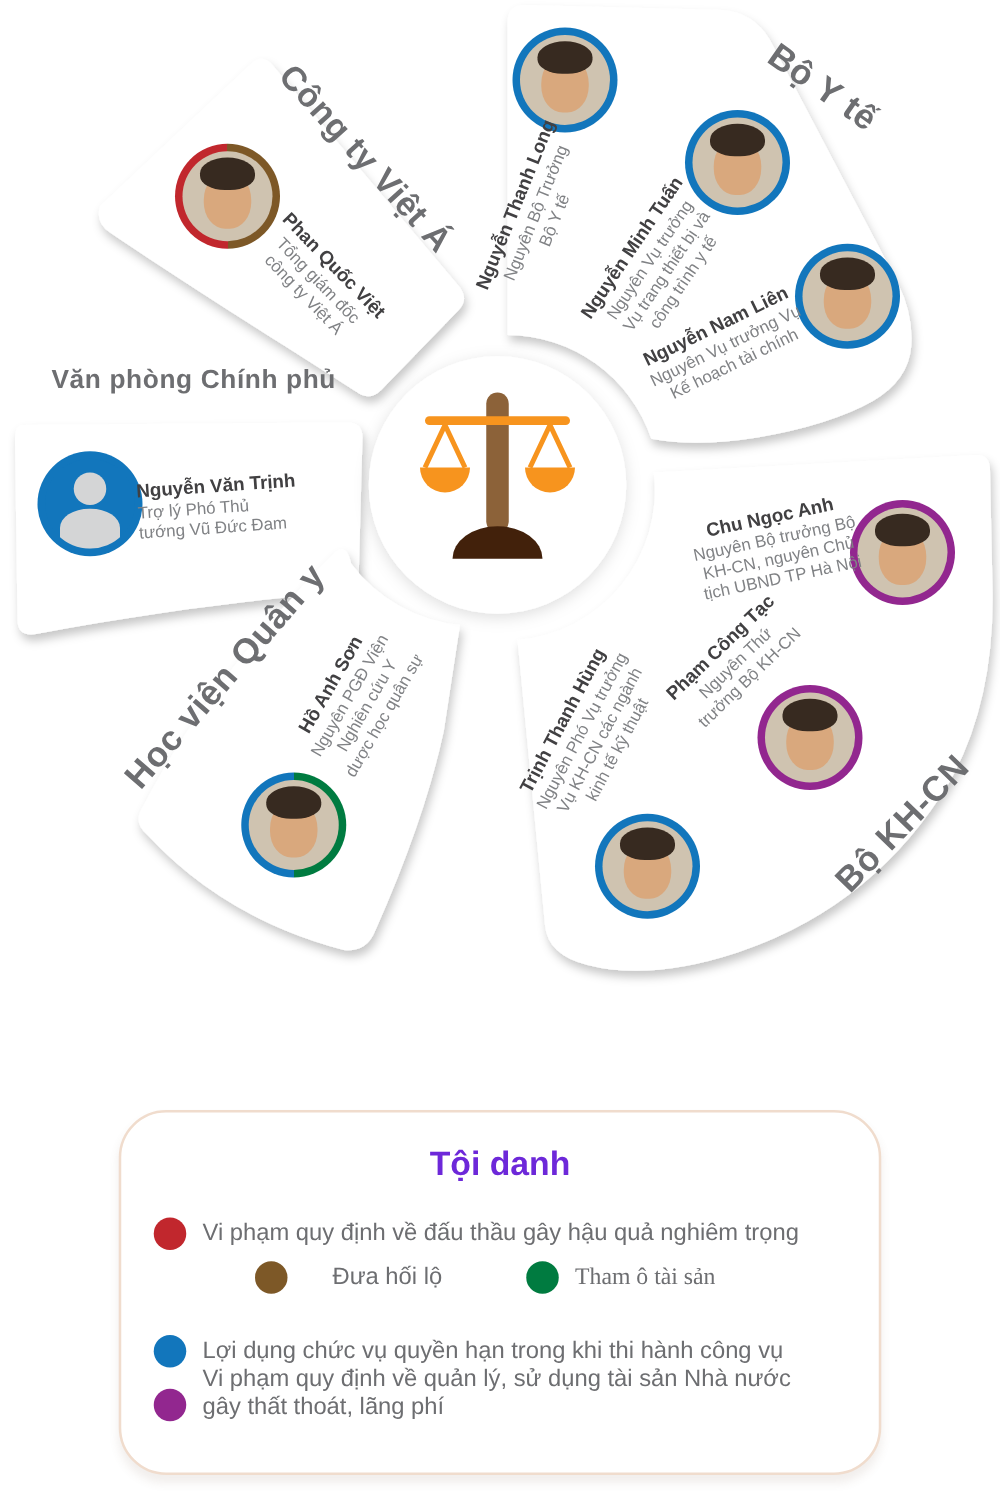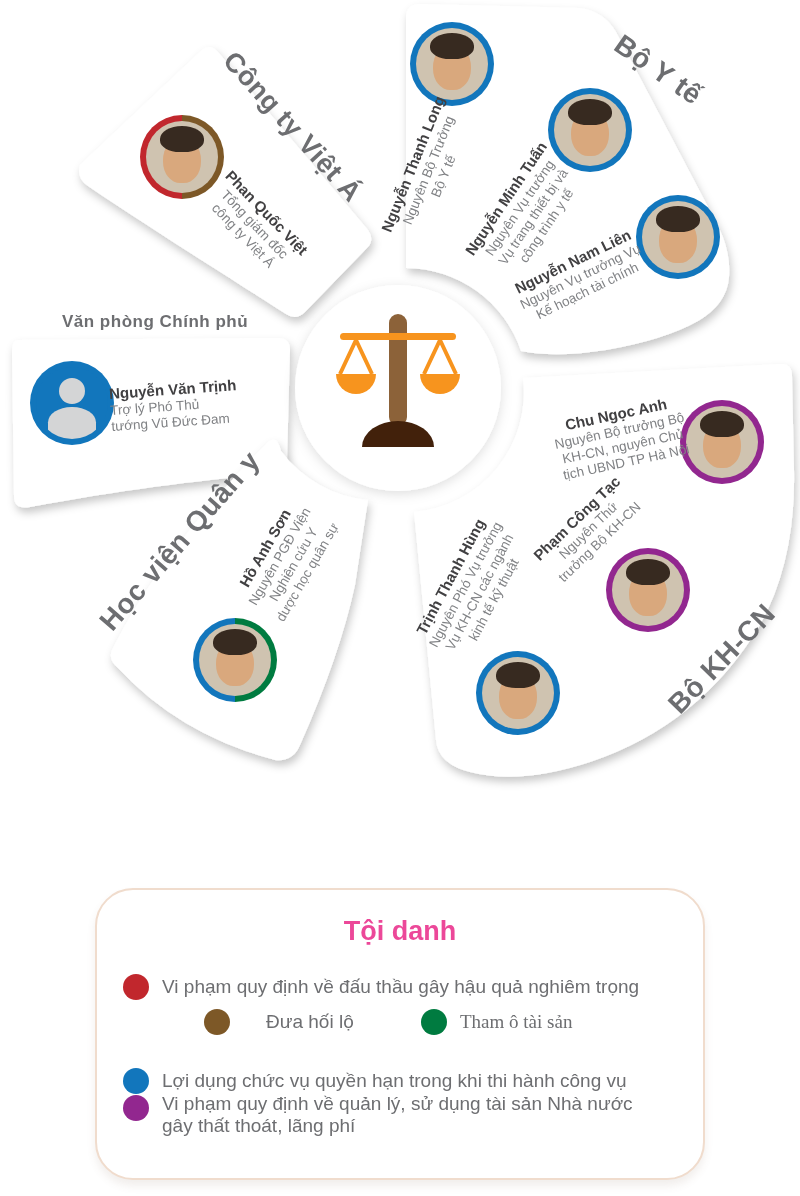--- a/index.html
+++ b/index.html
@@ -27,23 +27,23 @@
   .ptext{position:absolute;width:170px;text-align:center;
          transform:translate(-50%,-50%) rotate(var(--r,0deg));}
   .ptext.left{text-align:left;}
   .pname{font-weight:bold;color:#414042;font-size:15px;line-height:1.2;}
   .pdesc{color:#808285;font-size:13.5px;line-height:1.18;white-space:pre-line;}
 
   
   .legend{position:absolute;left:95px;top:888px;width:610px;height:292px;background:#fff;
           border:2px solid #f0dccd;border-radius:38px;box-sizing:border-box;
           box-shadow:0 6px 8px rgba(120,90,70,.10);}
-  .legend-title{text-align:center;font-size:27px;font-weight:bold;color:#ec4899;padding-top:26px;}
+  .legend-title{text-align:center;font-size:27px;font-weight:bold;color:#6d28d9;padding-top:26px;}
   .lrow{position:absolute;display:flex;align-items:center;gap:13px;color:#6d6e71;font-size:19px;}
-  .lrow.top{align-items:flex-start;}
+  .lrow.top{align-items:flex-end;}
   .dot{width:26px;height:26px;border-radius:50%;flex:none;}
   .dot-red{background:#c1272d}.dot-brown{background:#7d5827}.dot-green{background:#007b40}
   .dot-blue{background:#1276bc}.dot-purple{background:#92278f}
 </style>
 </head>
 <body>
 
 <div class="stage">
 
   <svg class="cards-layer" width="800" height="830" viewBox="0 0 800 830">
@@ -74,21 +74,21 @@
     <rect x="12" y="27" width="116" height="7" rx="3.5" fill="#F7941E"></rect>
     <path d="M 34,141 A 36,26 0 0 1 106,141 Z" fill="#42210B"></path>
     <path d="M28,34 L12,68 M28,34 L44,68" stroke="#F7941E" stroke-width="4" fill="none"></path>
     <path d="M8,68 A 20,20 0 0 0 48,68 Z" fill="#F7941E"></path>
     <path d="M112,34 L96,68 M112,34 L128,68" stroke="#F7941E" stroke-width="4" fill="none"></path>
     <path d="M92,68 A 20,20 0 0 0 132,68 Z" fill="#F7941E"></path>
   </svg>
 
   <div class="glabel" style="left:292px;top:127px;--r:48deg;font-size:27px;">Công ty Việt Á</div>
   <div class="glabel" style="left:658px;top:70px;--r:35deg;font-size:28px;">Bộ Y tế</div>
-  <div class="glabel" style="left:155px;top:322px;font-size:17px;">Văn phòng Chính phủ</div>
+  <div class="glabel" style="left:155px;top:304px;font-size:21px;">Văn phòng Chính phủ</div>
   <div class="glabel" style="left:180px;top:541px;--r:-49deg;font-size:28px;">Học viện Quân y</div>
   <div class="glabel" style="left:722px;top:659px;--r:-46deg;font-size:28px;">Bộ KH-CN</div>
 
   <div class="photo" style="left:182px;top:157px;background:conic-gradient(#7D5827 0 50%, #C1272D 0);">
     <div class="face"></div>
   </div>
   <div class="ptext" style="left:255px;top:224px;--r:46deg;">
     <div class="pname">Phan Quốc Việt</div>
     <div class="pdesc">Tổng giám đốc
 công ty Việt Á</div>

